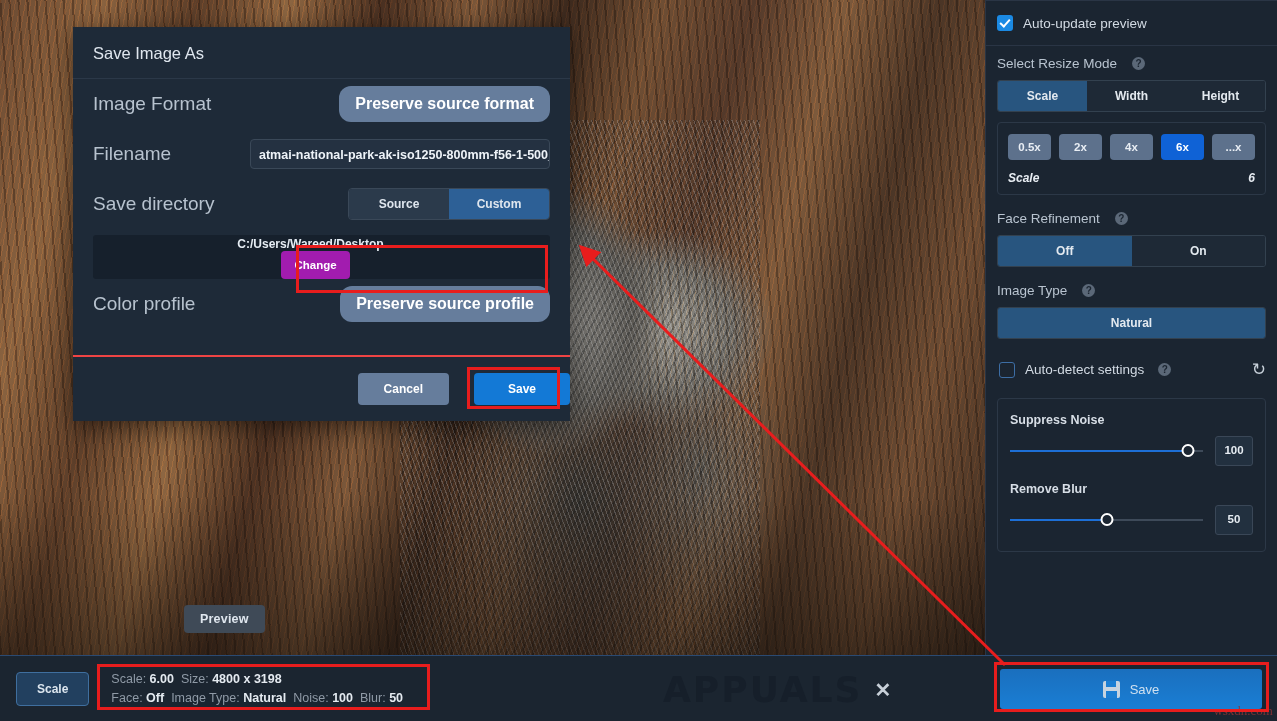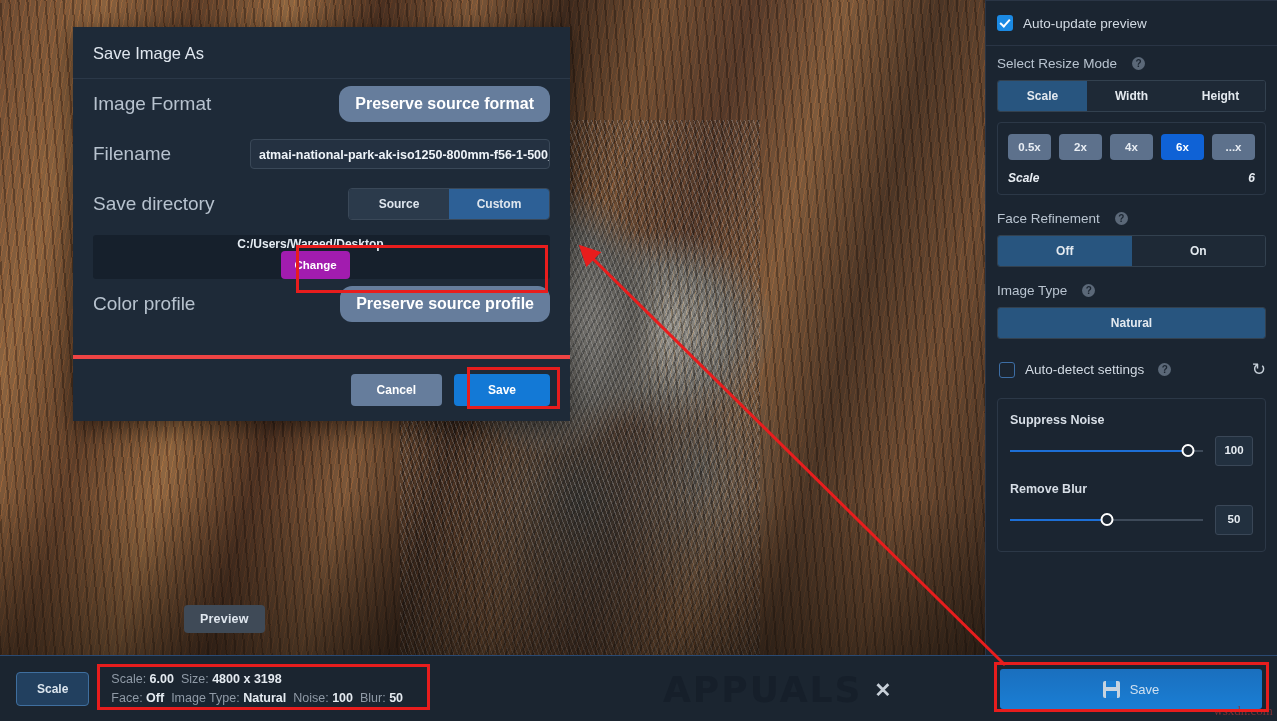--- a/index.html
+++ b/index.html
@@ -117,23 +117,23 @@
     flex-direction: column;
   }
   .dir-path { color: #e6edf4; font-size: 12px; font-weight: bold; margin-right: 10px; }
   .btn-change {
     background: #a21caf; color: #fff; font-size: 11.5px; font-weight: bold;
     padding: 8px 13px; border-radius: 4px;
   }
   .dlg-footer {
     position: absolute; left: 0; right: 0; bottom: 0;
     height: 66px;
-    border-top: 4px solid #ef4444;
+    border-top: 2px solid #ef4444;
     display: flex; align-items: center; justify-content: flex-end;
-    padding-right: 20px; gap: 12px;
+    gap: 25px;
   }
   .btn-cancel {
     background: #667d9c; color: #fff; font-size: 12px; font-weight: bold;
     padding: 9px 26px; border-radius: 4px;
   }
   .btn-save-blue {
     background: #1379d6; color: #fff; font-size: 12px; font-weight: bold;
     padding: 9px 34px; border-radius: 4px;
   }
 

